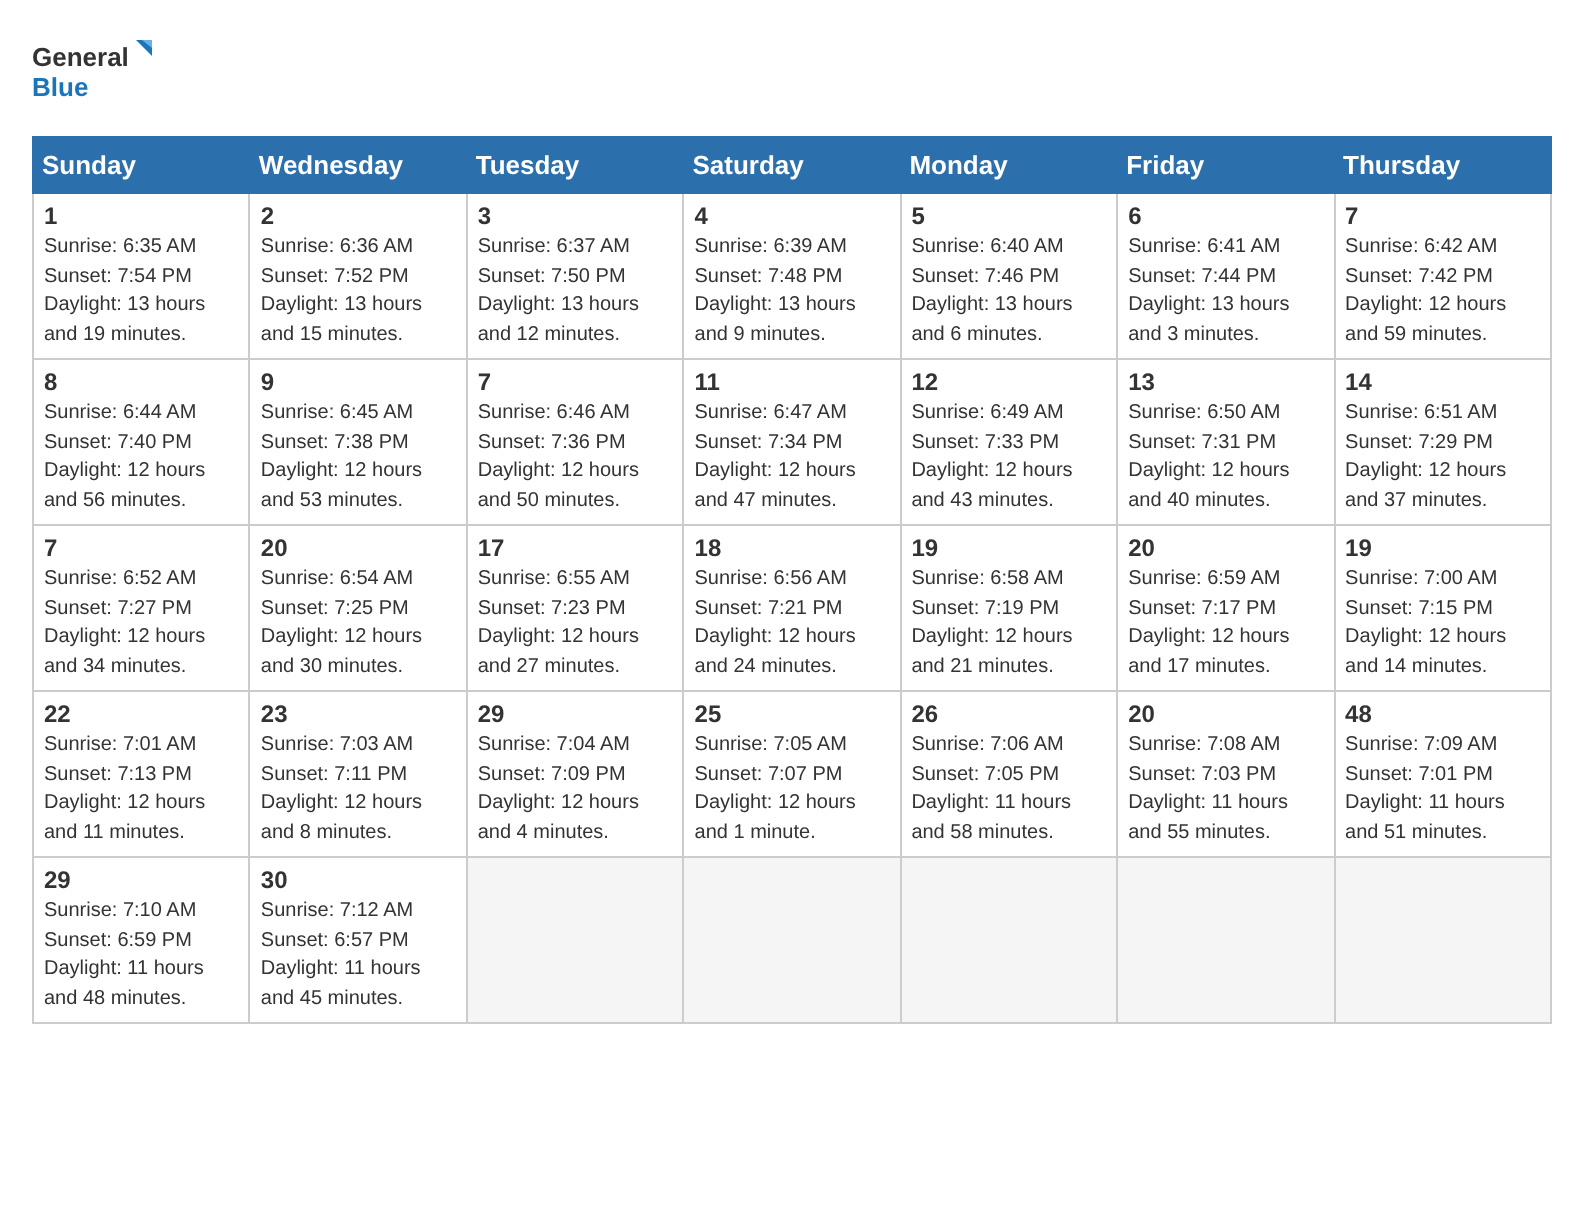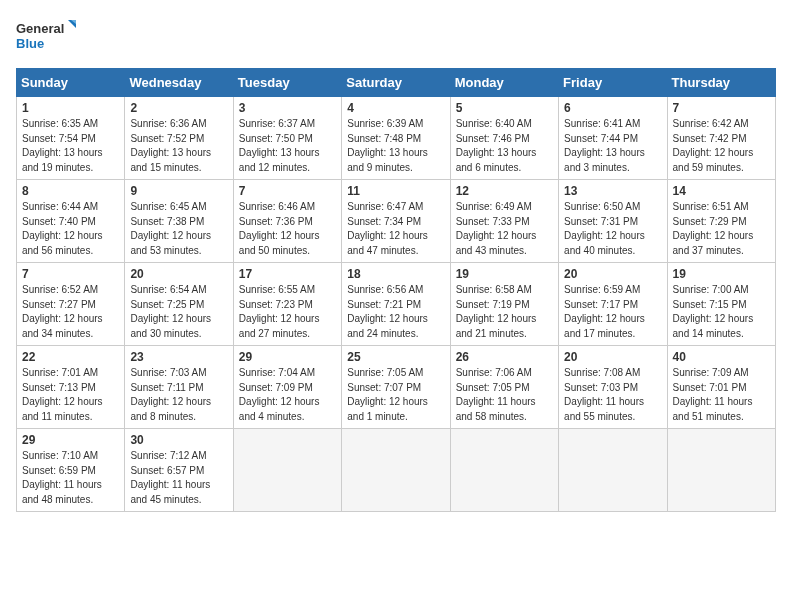--- a/index.html
+++ b/index.html
@@ -206,21 +206,21 @@
       </td>
         <td>
         <div class="day-num">26</div>
         <div class="cell-text">Sunrise: 7:06 AM<br>Sunset: 7:05 PM<br>Daylight: 11 hours and 58 minutes.</div>
       </td>
         <td>
         <div class="day-num">20</div>
         <div class="cell-text">Sunrise: 7:08 AM<br>Sunset: 7:03 PM<br>Daylight: 11 hours and 55 minutes.</div>
       </td>
         <td>
-        <div class="day-num">40</div>
+        <div class="day-num">48</div>
         <div class="cell-text">Sunrise: 7:09 AM<br>Sunset: 7:01 PM<br>Daylight: 11 hours and 51 minutes.</div>
       </td>
       </tr>
       <tr>
         <td>
         <div class="day-num">29</div>
         <div class="cell-text">Sunrise: 7:10 AM<br>Sunset: 6:59 PM<br>Daylight: 11 hours and 48 minutes.</div>
       </td>
         <td>
         <div class="day-num">30</div>

